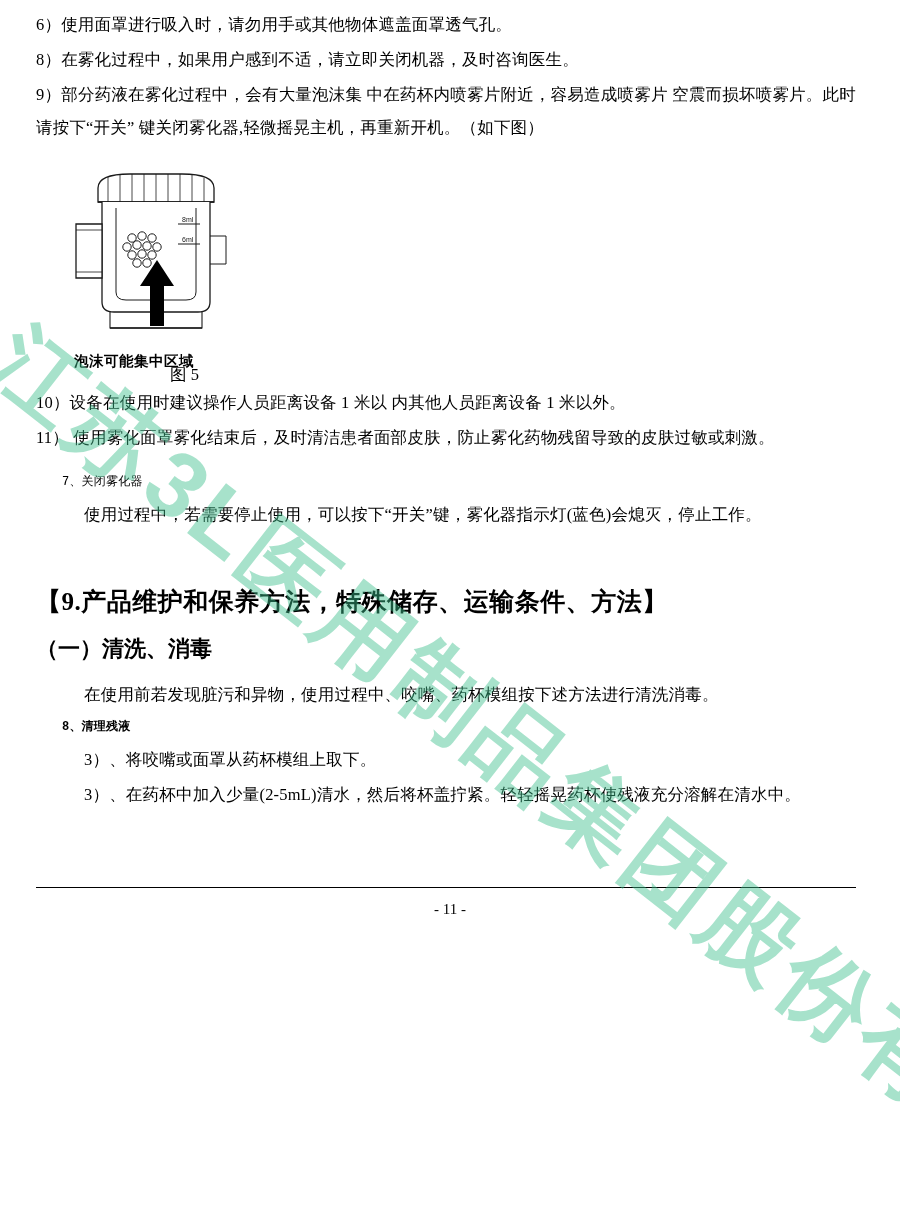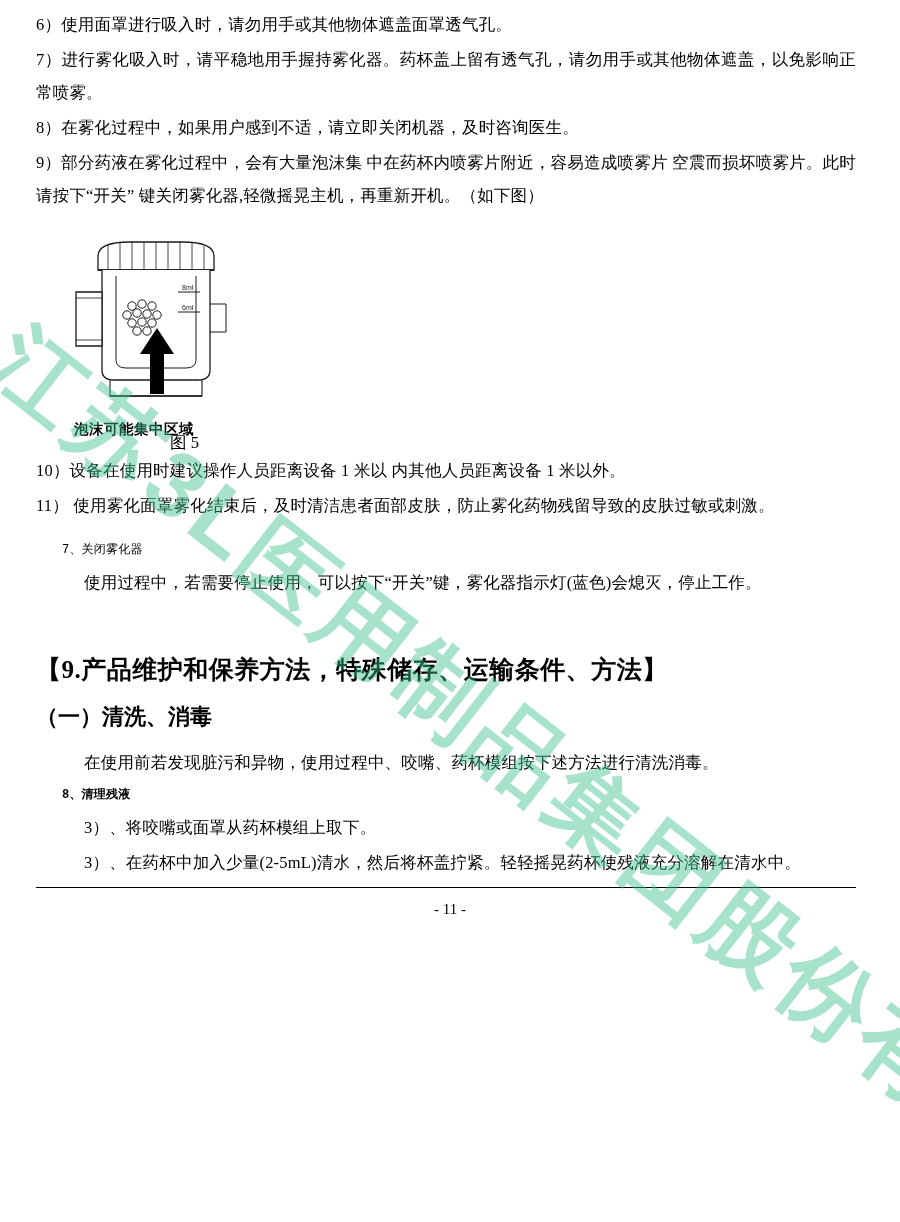--- a/index.html
+++ b/index.html
@@ -120,21 +120,20 @@
 
   
   svg.nebfig { display:block; }
 </style>
 </head>
 <body>
 
 <div class="page">
 
   <p class="para indent1">6）使用面罩进行吸入时，请勿用手或其他物体遮盖面罩透气孔。</p>
-  <p class="para indent1">7）进行雾化吸入时，请平稳地用手握持雾化器。药杯盖上留有透气孔，请勿用手或其他物体遮盖，以免影响正常喷雾。</p>
   <p class="para indent1">8）在雾化过程中，如果用户感到不适，请立即关闭机器，及时咨询医生。</p>
   <p class="para indent1">9）部分药液在雾化过程中，会有大量泡沫集 中在药杯内喷雾片附近，容易造成喷雾片 空震而损坏喷雾片。此时请按下“开关” 键关闭雾化器,轻微摇晃主机，再重新开机。（如下图）</p>
 
   <div class="figwrap">
     <div class="figure">
       <svg class="nebfig" width="190" height="200" viewBox="0 0 190 200">
         <g fill="none" stroke="#1a1a1a" stroke-width="1.3">
 
           <path d="M34 36 Q34 22 66 22 L118 22 Q150 22 150 36 L150 50 L34 50 Z" fill="#ffffff"></path>
           <path d="M34 50 L150 50"></path>

